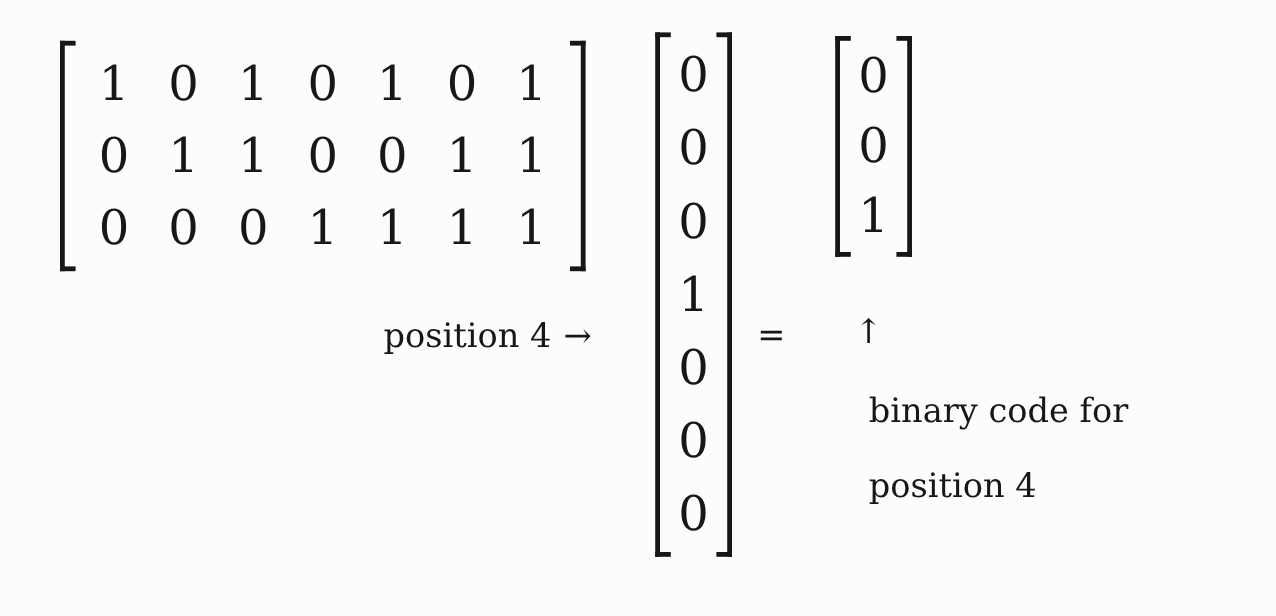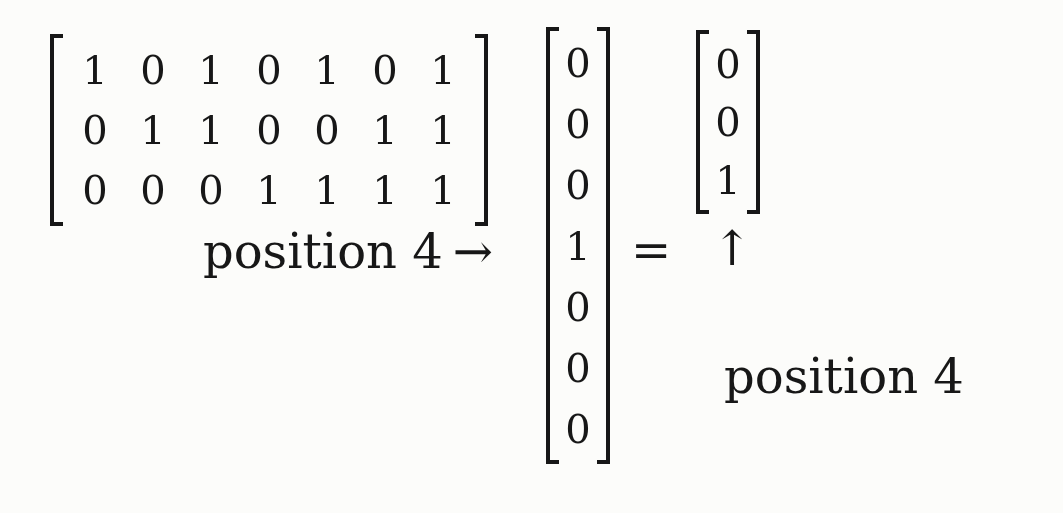--- a/index.html
+++ b/index.html
@@ -25,23 +25,24 @@
   .cells.g7x3 { grid-template-columns: repeat(7, 58px); grid-auto-rows: 60px; padding: 6px 3px; }
   .cells.g1x7 { grid-template-rows: repeat(7, 61px); grid-template-columns: 38px; padding: 5px 0; }
   .cells.g1x3 { grid-template-rows: repeat(3, 58px); grid-template-columns: 38px; padding: 5px 0; }
   .cell {
     display: flex; align-items: center; justify-content: center;
     font-size: 40px; line-height: 1;
   }
   
   .mathtext {
     position: absolute;
-    font-size: 48px;
+    font-size: 28px;
     line-height: 1.1;
     white-space: nowrap;
+    margin-top: 40px;
   }
   .arrow-glyph { display: inline-block; padding-left: 10px; }
 </style>
 </head>
 <body>
 
 <div class="canvas">
 
   <div class="matrix" style="left:50px; top:34px;">
     <div class="bracket left"></div>
@@ -95,15 +96,16 @@
     <div class="bracket left"></div>
     <div class="cells g1x3">
       <span class="cell">0</span>
       <span class="cell">0</span>
       <span class="cell">1</span>
     </div>
     <div class="bracket right"></div>
   </div>
 
   <div class="mathtext" style="left:712px; top:222px;">↑</div>
+  <div class="mathtext" style="left:724px; top:288px;">binary code for</div>
   <div class="mathtext" style="left:724px; top:350px;">position 4</div>
 
 </div>
 
 </body></html>

